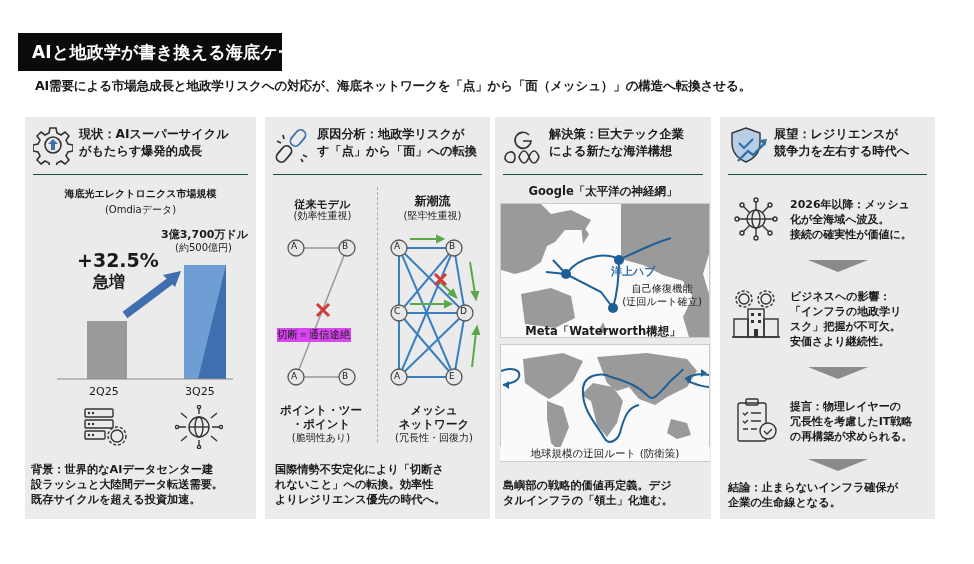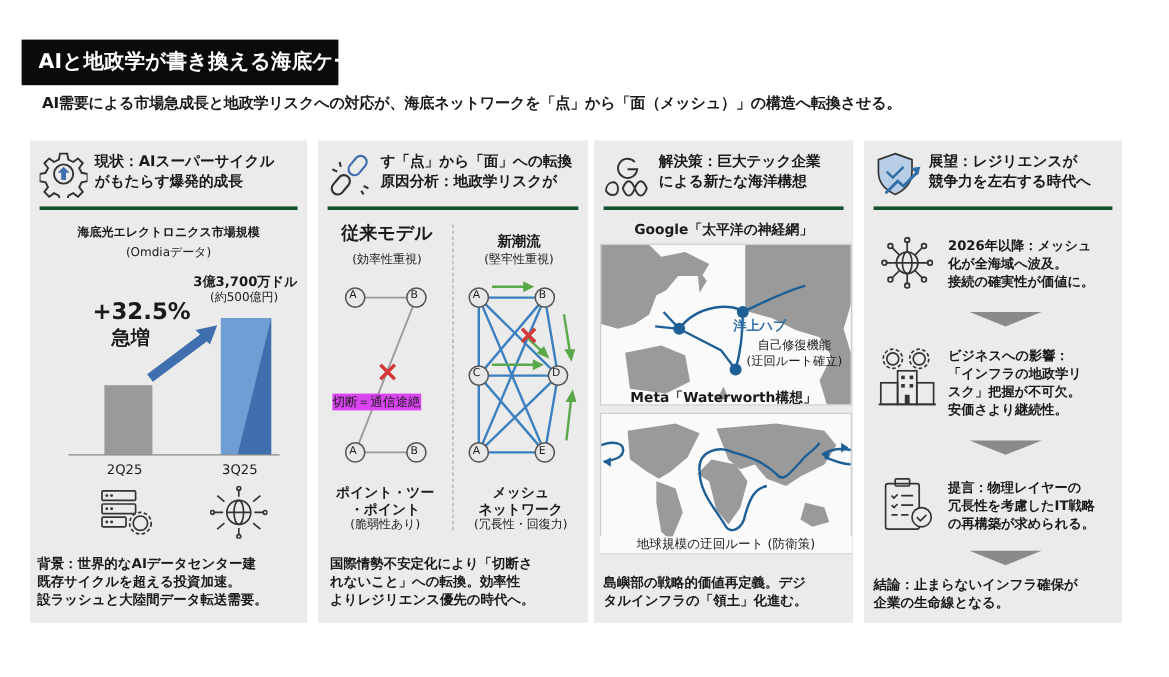--- a/index.html
+++ b/index.html
@@ -7,21 +7,21 @@
   body { font-family: "DejaVu Sans", "Liberation Sans", sans-serif; color: #1a1a1a; position: relative; }
   .card { position: absolute; left: 20px; top: 22px; width: 924px; height: 500px; background: #fff; border-radius: 18px; }
   .title-bar { position: absolute; left: 18px; top: 33px; width: 264px; height: 38px; background: #0b0b0b; color: #fff;
     font-size: 17px; font-weight: bold; line-height: 38px; padding-left: 14px; letter-spacing: 0.2px; white-space: nowrap; }
   .subtitle { position: absolute; left: 35px; top: 78px; font-size: 12.6px; font-weight: bold; white-space: nowrap; letter-spacing: -0.2px; }
   .panel { position: absolute; top: 117px; height: 402px; background: #ebebeb; }
   .p1 { left: 25px; width: 231px; }
   .p2 { left: 265px; width: 225px; }
   .p3 { left: 495px; width: 216px; }
   .p4 { left: 720px; width: 215px; }
-  .phead { position: absolute; left: 0; top: 0; right: 0; height: 58px; border-bottom: 3px solid #14532d; margin: 0 8px; }
+  .phead { position: absolute; left: 0; top: 0; right: 0; height: 58px; border-bottom: 1px solid #14532d; margin: 0 8px; }
   .phead .hicon { position: absolute; left: 0; top: 8px; width: 40px; height: 40px; }
   .phead .htext { position: absolute; left: 46px; top: 9px; font-size: 12.2px; font-weight: bold; line-height: 17px; white-space: nowrap; }
   .abs { position: absolute; }
   .center { text-align: center; }
   .b { font-weight: bold; }
   .body-text { font-size: 11.6px; font-weight: bold; line-height: 15px; white-space: nowrap; }
   svg { display: block; }
 </style>
 </head>
 <body>
@@ -93,42 +93,42 @@
         <path d="M24 3v6M24 35v6M3 22h8M37 22h8M6 8l6 5M42 8l-6 5M6 36l6-5M42 36l-6-5"></path>
         <circle cx="24" cy="2" r="1.6"></circle>
           <circle cx="24" cy="42" r="1.6"></circle>
           <circle cx="2" cy="22" r="1.6"></circle>
           <circle cx="46" cy="22" r="1.6"></circle>
       </g>
     </svg>
   </div>
   <div class="abs body-text" style="left:6px;top:345px;font-size:11.2px;">
     <div>背景：世界的なAIデータセンター建</div>
+    <div>設ラッシュと大陸間データ転送需要。</div>
     <div>既存サイクルを超える投資加速。</div>
-    <div>設ラッシュと大陸間データ転送需要。</div>
   </div>
 </div>
 
 <div class="panel p2">
   <div class="phead">
     <div class="hicon">
       <svg width="40" height="40" viewBox="0 0 40 40">
         <g fill="none" stroke="#333" stroke-width="1.8">
           <rect x="20" y="4" width="10" height="18" rx="5" transform="rotate(40 25 13)" stroke="#3f6fae"></rect>
           <rect x="6" y="20" width="10" height="18" rx="5" transform="rotate(40 11 29)"></rect>
           <path d="M4 16l4 2M10 10l1 4M30 30l4 2M28 34l2 3"></path>
         </g>
       </svg>
     </div>
     <div class="htext" style="left:44px;">
+      <div>原因分析：地政学リスクが</div>
       <div>す「点」から「面」への転換</div>
-      <div>原因分析：地政学リスクが</div>
-    </div>
-  </div>
-  <div class="abs center b" style="left:5px;width:105px;top:68px;font-size:15px;">従来モデル</div>
+    </div>
+  </div>
+  <div class="abs center b" style="left:5px;width:105px;top:80px;font-size:11px;">従来モデル</div>
   <div class="abs center" style="left:5px;width:105px;top:92px;font-size:10px;">(効率性重視)</div>
   <div class="abs center b" style="left:115px;width:105px;top:76px;font-size:12px;">新潮流</div>
   <div class="abs center" style="left:115px;width:105px;top:92px;font-size:10px;">(堅牢性重視)</div>
   <div class="abs" style="left:112px;top:70px;width:1px;height:255px;border-left:1px dashed #aaa;"></div>
   <div class="abs" style="left:0;top:115px;">
     <svg width="225" height="160" viewBox="0 0 225 160">
       <g stroke="#999" stroke-width="1.5" fill="none">
         <line x1="31" y1="16" x2="82" y2="16"></line>
           <line x1="82" y1="16" x2="31" y2="145"></line>
           <line x1="31" y1="145" x2="82" y2="145"></line>

